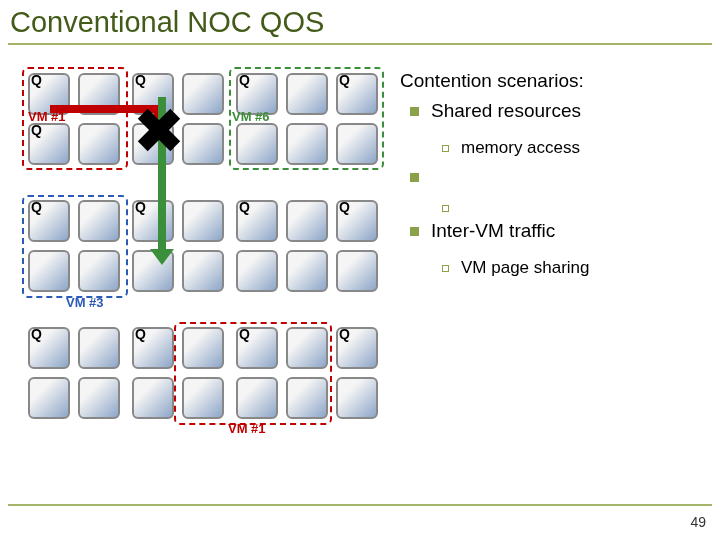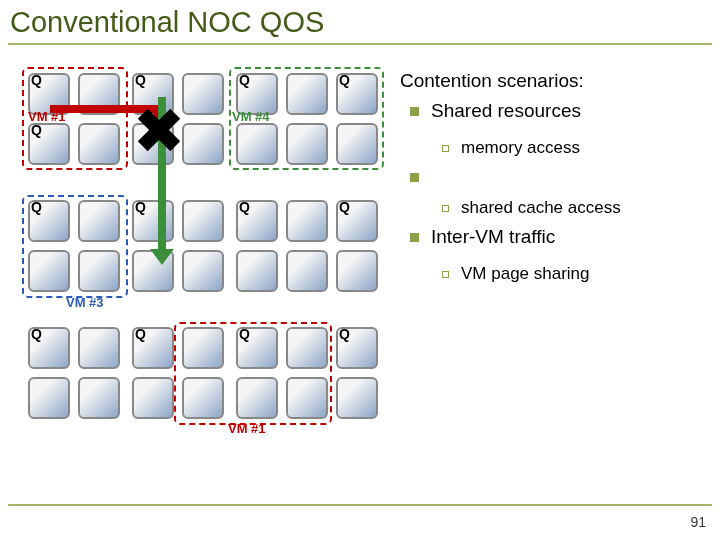--- a/index.html
+++ b/index.html
@@ -191,21 +191,21 @@
 
     <div class="arrow-red" style="left:40px; top:40px; width:112px; height:8px;"></div>
     <div class="arrow-red" style="left:144px; top:40px; width:8px; height:28px;"></div>
 
     <div class="arrow-green" style="left:148px; top:32px; width:8px; height:155px;"></div>
     <div style="position:absolute; left:140px; top:184px; width:0; height:0; border-left:12px solid transparent; border-right:12px solid transparent; border-top:16px solid #3b8f3b;"></div>
 
     <div class="cross" style="left:126px; top:42px;"></div>
 
     <div class="vm-label" style="left:18px;  top:44px;  color:#c00000;">VM #1</div>
-    <div class="vm-label" style="left:222px; top:44px;  color:#3b8f3b;">VM #4</div>
+    <div class="vm-label" style="left:222px; top:44px;  color:#3b8f3b;">VM #6</div>
     <div class="vm-label" style="left:56px;  top:230px; color:#2a5bb7;">VM #3</div>
     <div class="vm-label" style="left:218px; top:356px; color:#c00000;">VM #1</div>
   </div>
 
   <div class="bullets">
     <div class="contention-heading">Contention scenarios:</div>
 
     <div class="b1-row">
       <span class="sq-bullet"></span>
       <span>Shared resources</span>
@@ -213,28 +213,27 @@
     <div class="b2-row">
       <span class="sq-bullet small"></span>
       <span>memory access</span>
     </div>
 
     <div class="b1-row">
       <span class="sq-bullet"></span>
     </div>
     <div class="b2-row">
       <span class="sq-bullet small"></span>
-      <span>shared cache access</span>
     </div>
 
     <div class="b1-row">
       <span class="sq-bullet"></span>
       <span>Inter-VM traffic</span>
     </div>
     <div class="b2-row">
       <span class="sq-bullet small"></span>
       <span>VM page sharing</span>
     </div>
   </div>
 </div>
 
 <div class="footer-line"></div>
-<div class="page-num">91</div>
+<div class="page-num">49</div>
 
 </body></html>

